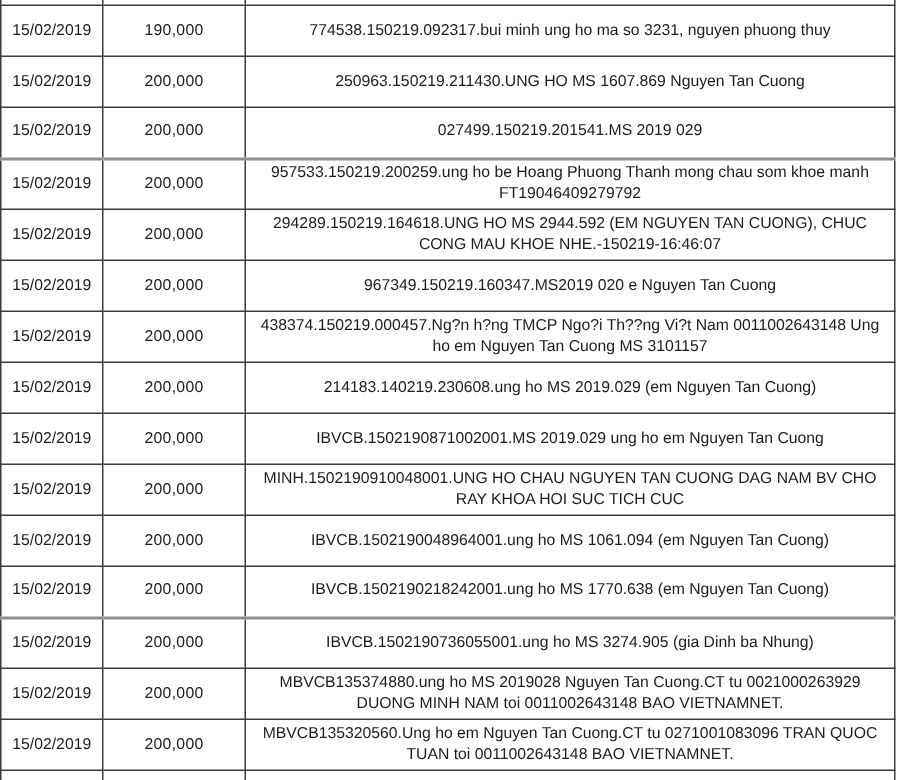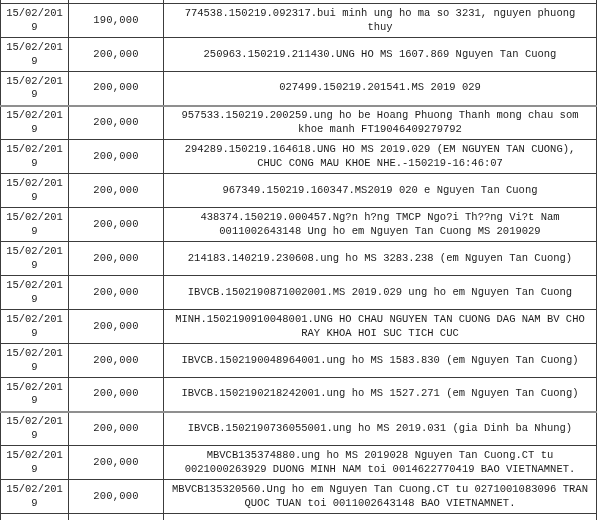--- a/index.html
+++ b/index.html
@@ -30,21 +30,21 @@
     border: 1px solid #3c3c3c;
     text-align: center;
     vertical-align: middle;
     font-size: 10.5px;
     line-height: 1.3;
     color: #1c1c1c;
     padding: 1px 5px;
     overflow: hidden;
     word-wrap: break-word;
   }
-  tr.data-row { height: 34px; font-family: Liberation Mono, monospace; }
+  tr.data-row { height: 34px; }
   tr.partial-top td {
     border-top: none;
     height: 3px;
     padding: 0;
   }
   tr.partial-bottom td {
     border-bottom: none;
     height: 8px;
     padding: 0;
   }
@@ -85,66 +85,66 @@
           <td class="description-cell">027499.150219.201541.MS 2019 029</td>
         </tr>
         <tr class="data-row">
           <td class="date-cell">15/02/2019</td>
           <td class="amount-cell">200,000</td>
           <td class="description-cell">957533.150219.200259.ung ho be Hoang Phuong Thanh mong chau som khoe manh FT19046409279792</td>
         </tr>
         <tr class="data-row">
           <td class="date-cell">15/02/2019</td>
           <td class="amount-cell">200,000</td>
-          <td class="description-cell">294289.150219.164618.UNG HO MS 2019.029 (EM NGUYEN TAN CUONG), CHUC CONG MAU KHOE NHE.-150219-16:46:07</td>
+          <td class="description-cell">294289.150219.164618.UNG HO MS 2944.592 (EM NGUYEN TAN CUONG), CHUC CONG MAU KHOE NHE.-150219-16:46:07</td>
         </tr>
         <tr class="data-row">
           <td class="date-cell">15/02/2019</td>
           <td class="amount-cell">200,000</td>
           <td class="description-cell">967349.150219.160347.MS2019 020 e Nguyen Tan Cuong</td>
         </tr>
         <tr class="data-row">
           <td class="date-cell">15/02/2019</td>
           <td class="amount-cell">200,000</td>
-          <td class="description-cell">438374.150219.000457.Ng?n h?ng TMCP Ngo?i Th??ng Vi?t Nam 0011002643148 Ung ho em Nguyen Tan Cuong MS 2019029</td>
+          <td class="description-cell">438374.150219.000457.Ng?n h?ng TMCP Ngo?i Th??ng Vi?t Nam 0011002643148 Ung ho em Nguyen Tan Cuong MS 3101157</td>
         </tr>
         <tr class="data-row">
           <td class="date-cell">15/02/2019</td>
           <td class="amount-cell">200,000</td>
-          <td class="description-cell">214183.140219.230608.ung ho MS 3283.238 (em Nguyen Tan Cuong)</td>
+          <td class="description-cell">214183.140219.230608.ung ho MS 2019.029 (em Nguyen Tan Cuong)</td>
         </tr>
         <tr class="data-row">
           <td class="date-cell">15/02/2019</td>
           <td class="amount-cell">200,000</td>
           <td class="description-cell">IBVCB.1502190871002001.MS 2019.029 ung ho em Nguyen Tan Cuong</td>
         </tr>
         <tr class="data-row">
           <td class="date-cell">15/02/2019</td>
           <td class="amount-cell">200,000</td>
           <td class="description-cell">MINH.1502190910048001.UNG HO CHAU NGUYEN TAN CUONG DAG NAM BV CHO RAY KHOA HOI SUC TICH CUC</td>
         </tr>
         <tr class="data-row">
           <td class="date-cell">15/02/2019</td>
           <td class="amount-cell">200,000</td>
-          <td class="description-cell">IBVCB.1502190048964001.ung ho MS 1583.830 (em Nguyen Tan Cuong)</td>
+          <td class="description-cell">IBVCB.1502190048964001.ung ho MS 1061.094 (em Nguyen Tan Cuong)</td>
         </tr>
         <tr class="data-row">
           <td class="date-cell">15/02/2019</td>
           <td class="amount-cell">200,000</td>
-          <td class="description-cell">IBVCB.1502190218242001.ung ho MS 1527.271 (em Nguyen Tan Cuong)</td>
+          <td class="description-cell">IBVCB.1502190218242001.ung ho MS 1770.638 (em Nguyen Tan Cuong)</td>
         </tr>
         <tr class="data-row">
           <td class="date-cell">15/02/2019</td>
           <td class="amount-cell">200,000</td>
-          <td class="description-cell">IBVCB.1502190736055001.ung ho MS 2019.031 (gia Dinh ba Nhung)</td>
+          <td class="description-cell">IBVCB.1502190736055001.ung ho MS 3274.905 (gia Dinh ba Nhung)</td>
         </tr>
         <tr class="data-row">
           <td class="date-cell">15/02/2019</td>
           <td class="amount-cell">200,000</td>
-          <td class="description-cell">MBVCB135374880.ung ho MS 2019028 Nguyen Tan Cuong.CT tu 0021000263929 DUONG MINH NAM toi 0014622770419 BAO VIETNAMNET.</td>
+          <td class="description-cell">MBVCB135374880.ung ho MS 2019028 Nguyen Tan Cuong.CT tu 0021000263929 DUONG MINH NAM toi 0011002643148 BAO VIETNAMNET.</td>
         </tr>
         <tr class="data-row">
           <td class="date-cell">15/02/2019</td>
           <td class="amount-cell">200,000</td>
           <td class="description-cell">MBVCB135320560.Ung ho em Nguyen Tan Cuong.CT tu 0271001083096 TRAN QUOC TUAN toi 0011002643148 BAO VIETNAMNET.</td>
         </tr>
         <tr class="partial-bottom">
         <td></td>
         <td></td>
         <td></td>

